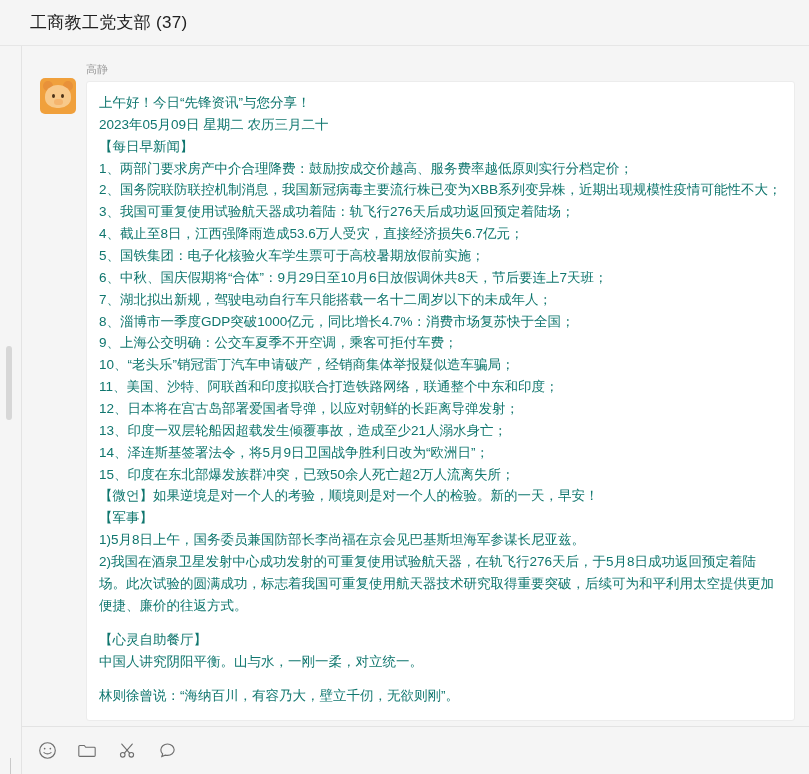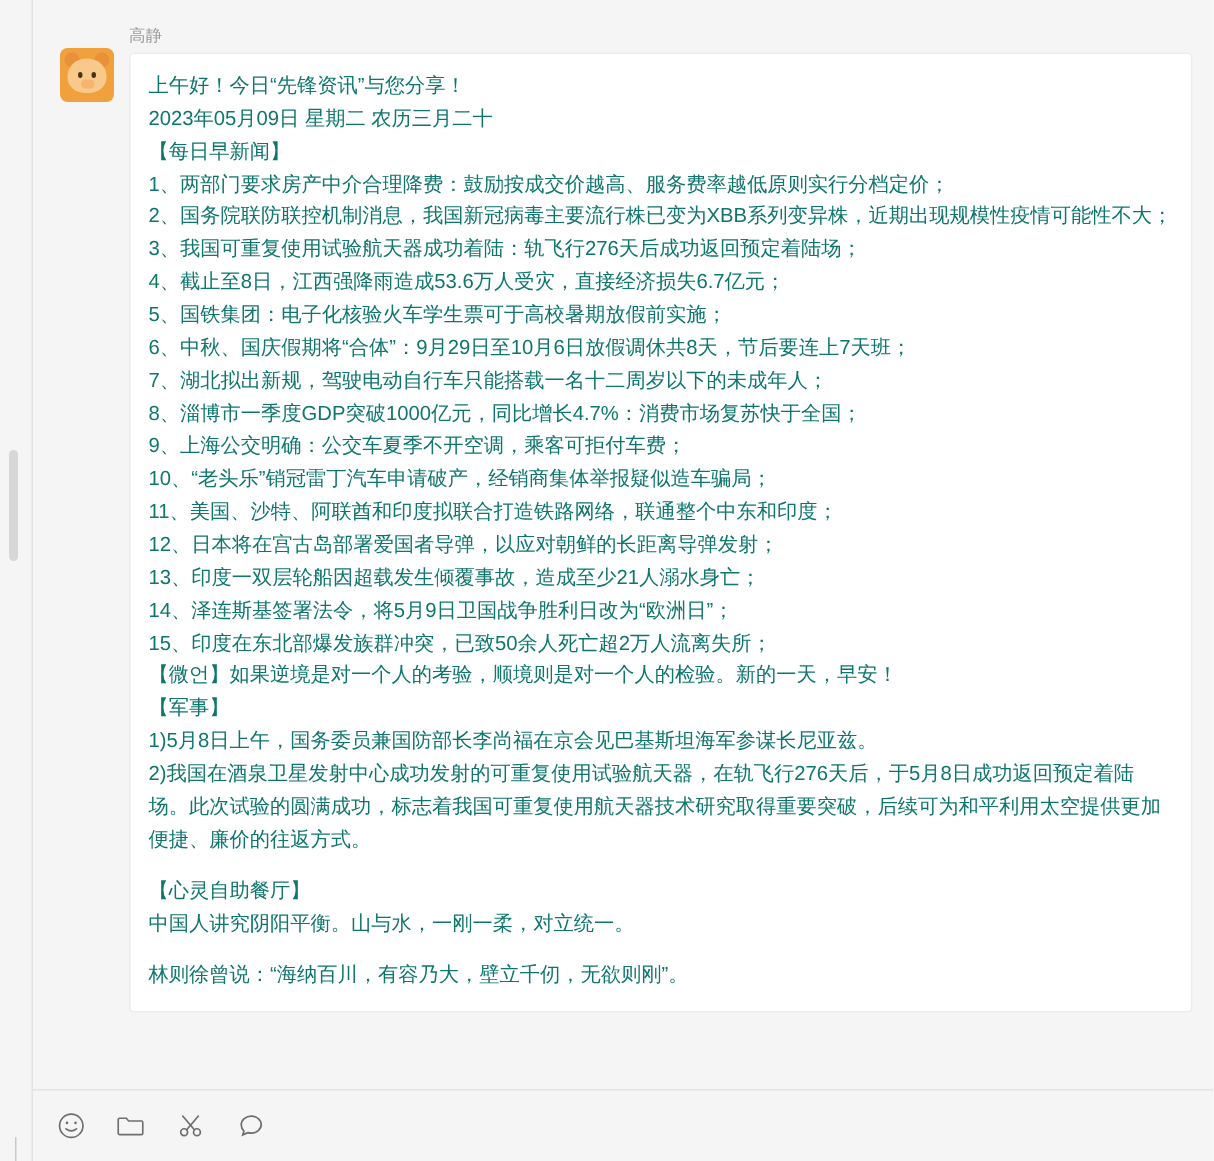--- a/index.html
+++ b/index.html
@@ -160,20 +160,23 @@
     left: 10px; bottom: 0;
     width: 1px; height: 16px;
     background: #c9c9c9;
   }
 </style>
 </head>
 <body>
 
 <div id="app">
 
+  <div class="titlebar">
+    <span class="title">工商教工党支部 (37)</span>
+  </div>
 
   <div class="body-area">
 
     <div class="left-strip">
       <div class="left-handle"></div>
     </div>
 
     <div class="msg-wrap">
       <div class="msg-row">
 

